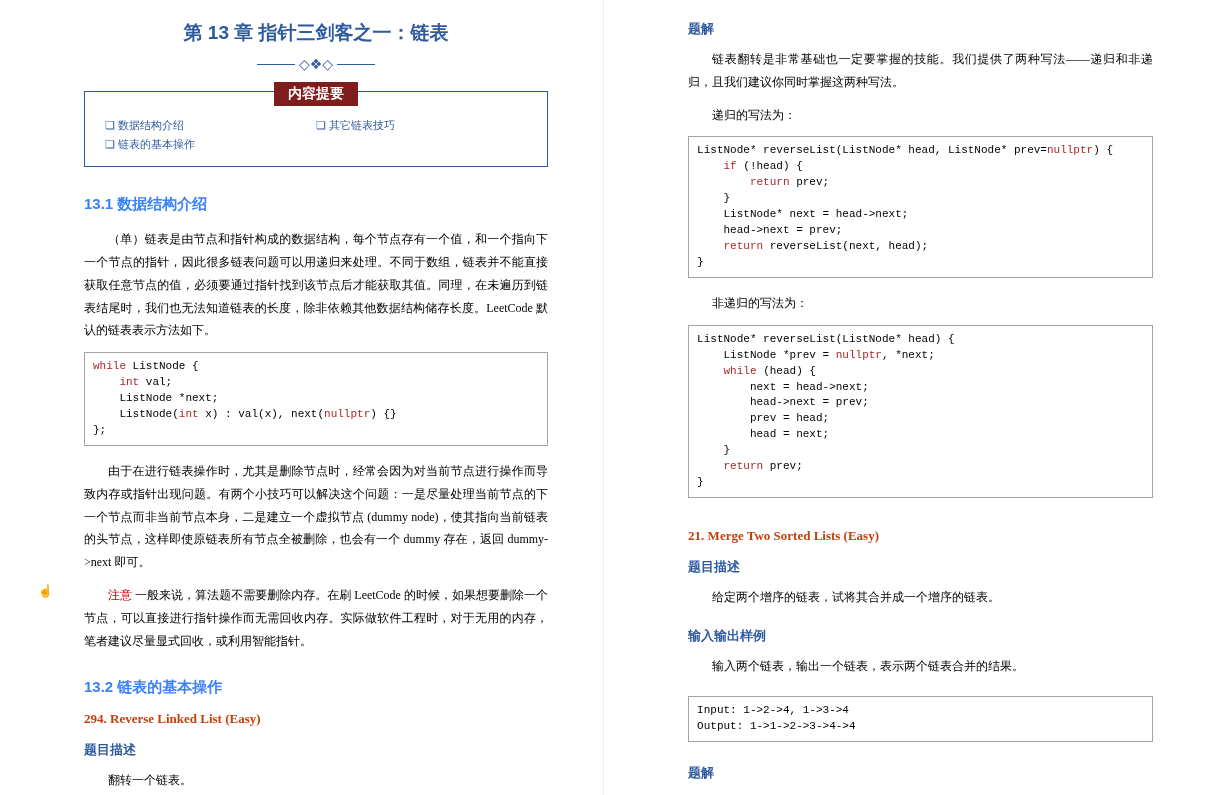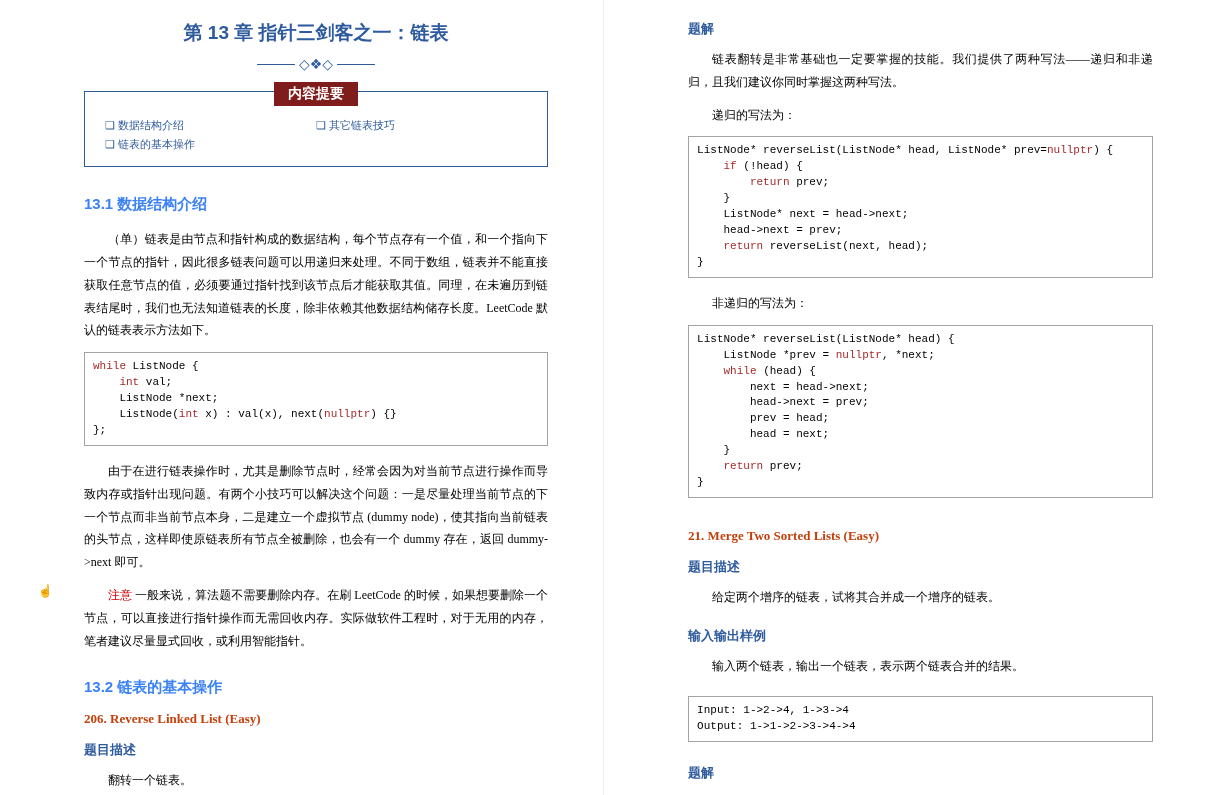--- a/index.html
+++ b/index.html
@@ -155,21 +155,21 @@
     ListNode *next;
     ListNode(<span class="kw-red">int</span> x) : val(x), next(<span class="kw-red">nullptr</span>) {}
 };</div>
 
   <p class="para">由于在进行链表操作时，尤其是删除节点时，经常会因为对当前节点进行操作而导致内存或指针出现问题。有两个小技巧可以解决这个问题：一是尽量处理当前节点的下一个节点而非当前节点本身，二是建立一个虚拟节点 (dummy node)，使其指向当前链表的头节点，这样即使原链表所有节点全被删除，也会有一个 dummy 存在，返回 dummy-&gt;next 即可。</p>
   <span class="margin-icon">☝</span>
   <p class="para"><span class="note-label">注意</span><span> 一般来说，算法题不需要删除内存。在刷 LeetCode 的时候，如果想要删除一个节点，可以直接进行指针操作而无需回收内存。实际做软件工程时，对于无用的内存，笔者建议尽量显式回收，或利用智能指针。</span></p>
 
   <div class="spacer-md"></div>
   <div class="section-h">13.2  链表的基本操作</div>
-  <div class="problem-h">206.  Reverse Linked List (Easy)</div>
+  <div class="problem-h">294.  Reverse Linked List (Easy)</div>
   <div class="sub-h">题目描述</div>
   <p class="para">翻转一个链表。</p>
   <div class="spacer-sm"></div>
   <div class="sub-h">输入输出样例</div>
   <p class="para">输入一个链表，输出该链表翻转后的结果。</p>
 
 </div>
 
 <div class="page">
   <div class="sub-h">题解</div>

